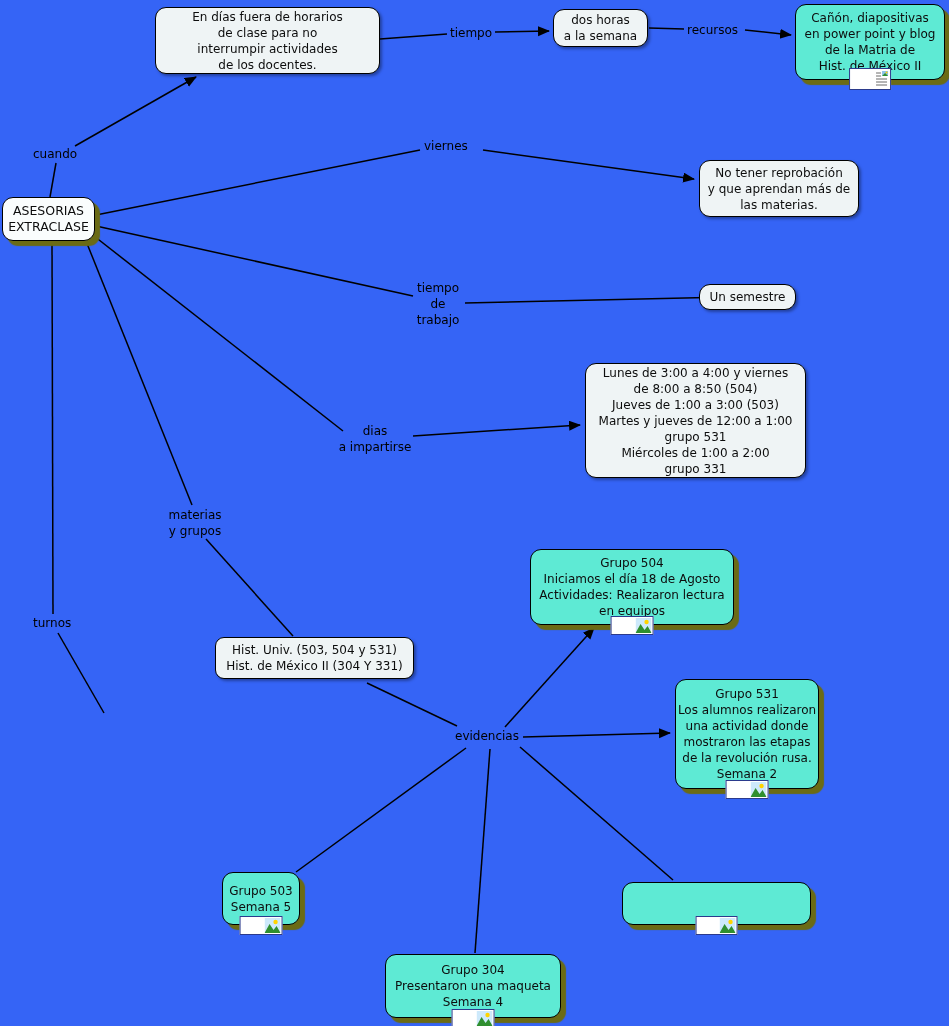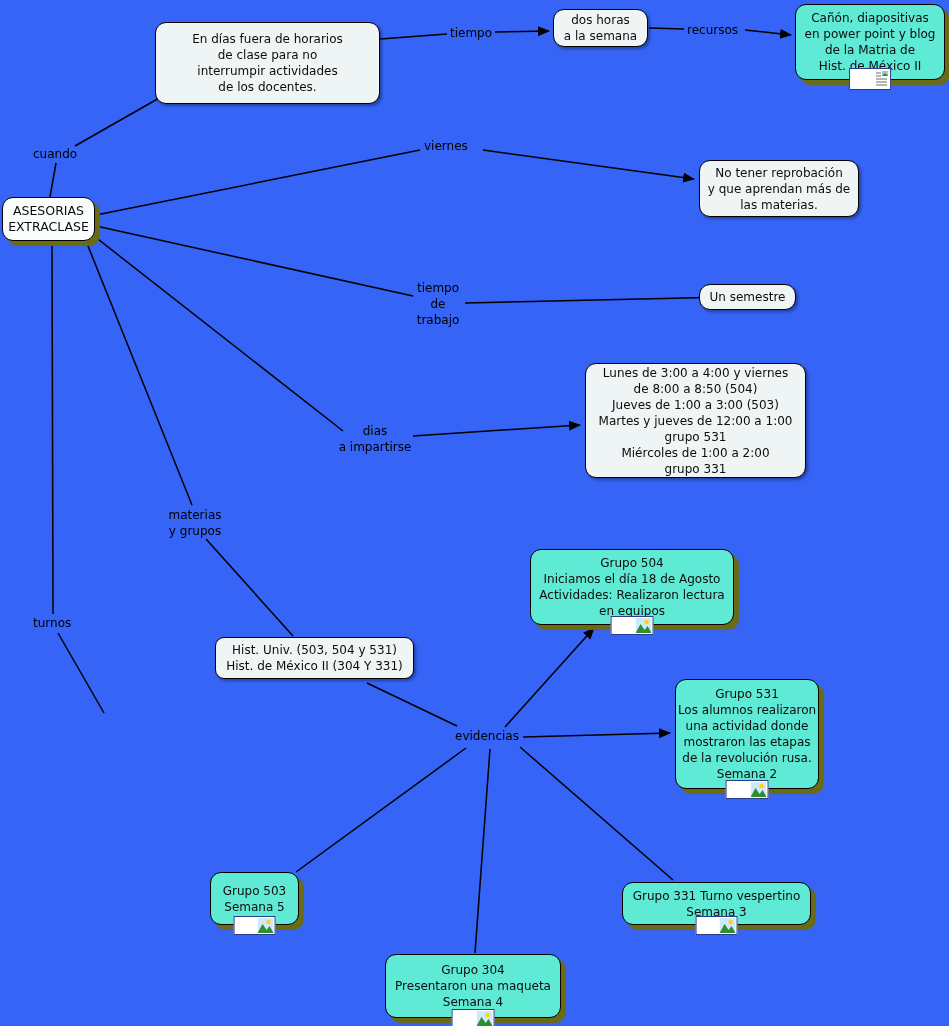--- a/index.html
+++ b/index.html
@@ -25,31 +25,31 @@
     position:absolute; font-size:12px; line-height:16px;
     text-align:center; white-space:pre; color:#000;
   }
   .label.centered { transform:translateX(-50%); }
   .res-icon {
     position:absolute; left:50%; bottom:-11px; transform:translateX(-50%);
     background:#fff; border:1px solid #2b3a8c; padding:1px; line-height:0;
   }
   
   #n-root            { left:2px;   top:197px; width:93px;  height:44px; }
-  #n-cuando-target   { left:155px; top:22px;   width:225px; height:82px; }
+  #n-cuando-target   { left:155px; top:7px;   width:225px; height:67px; }
   #n-dos-horas       { left:553px; top:9px;   width:95px;  height:38px; }
   #n-recursos-target { left:795px; top:4px;   width:150px; height:76px; }
   #n-objetivo-target { left:699px; top:160px; width:160px; height:57px; }
   #n-semestre        { left:699px; top:284px; width:97px;  height:26px; }
   #n-horario         { left:585px; top:363px; width:221px; height:115px; }
   #n-materias-target { left:215px; top:637px; width:199px; height:42px;border-radius:9px; }
   #n-turnos-target   { left:82px;  top:714px; width:79px;  height:58px; }
   #n-grupo504        { left:530px; top:549px; width:204px; height:76px; }
   #n-grupo531        { left:675px; top:679px; width:144px; height:110px; }
-  #n-grupo503        { left:210px; top:872px; width:89px;  height:53px; }
+  #n-grupo503        { left:222px; top:872px; width:78px;  height:53px; }
   #n-grupo331        { left:622px; top:882px; width:189px; height:43px; }
   #n-grupo304        { left:385px; top:954px; width:176px; height:64px; }
   
   #l-cuando         { left:33px;  top:146px; }
   #l-tiempo         { left:450px; top:25px; }
   #l-recursos       { left:687px; top:22px; }
   #l-objetivo       { left:424px; top:138px; }
   #l-tiempo-trabajo { left:438px; top:280px; }
   #l-dias           { left:375px; top:423px; }
   #l-materias       { left:195px; top:507px; }
@@ -194,22 +194,20 @@
     <span class="res-icon">
       <svg width="16" height="15" viewBox="0 0 16 15">
         <rect x="0" y="0" width="16" height="15" fill="#cde9fb"></rect>
         <circle cx="11" cy="4" r="2.2" fill="#ffd400"></circle>
         <path d="M0,15 L5,6 L9,12 L12,8 L16,15 z" fill="#2f8f2f"></path>
       </svg>
     </span>
   </div>
 
   <div class="node orange" id="n-grupo331">
-    <span>Grupo 331 Turno vespertino
-Semana 3</span>
     <span class="res-icon">
       <svg width="16" height="15" viewBox="0 0 16 15">
         <rect x="0" y="0" width="16" height="15" fill="#cde9fb"></rect>
         <circle cx="11" cy="4" r="2.2" fill="#ffd400"></circle>
         <path d="M0,15 L5,6 L9,12 L12,8 L16,15 z" fill="#2f8f2f"></path>
       </svg>
     </span>
   </div>
 
   <div class="node orange" id="n-grupo304">

